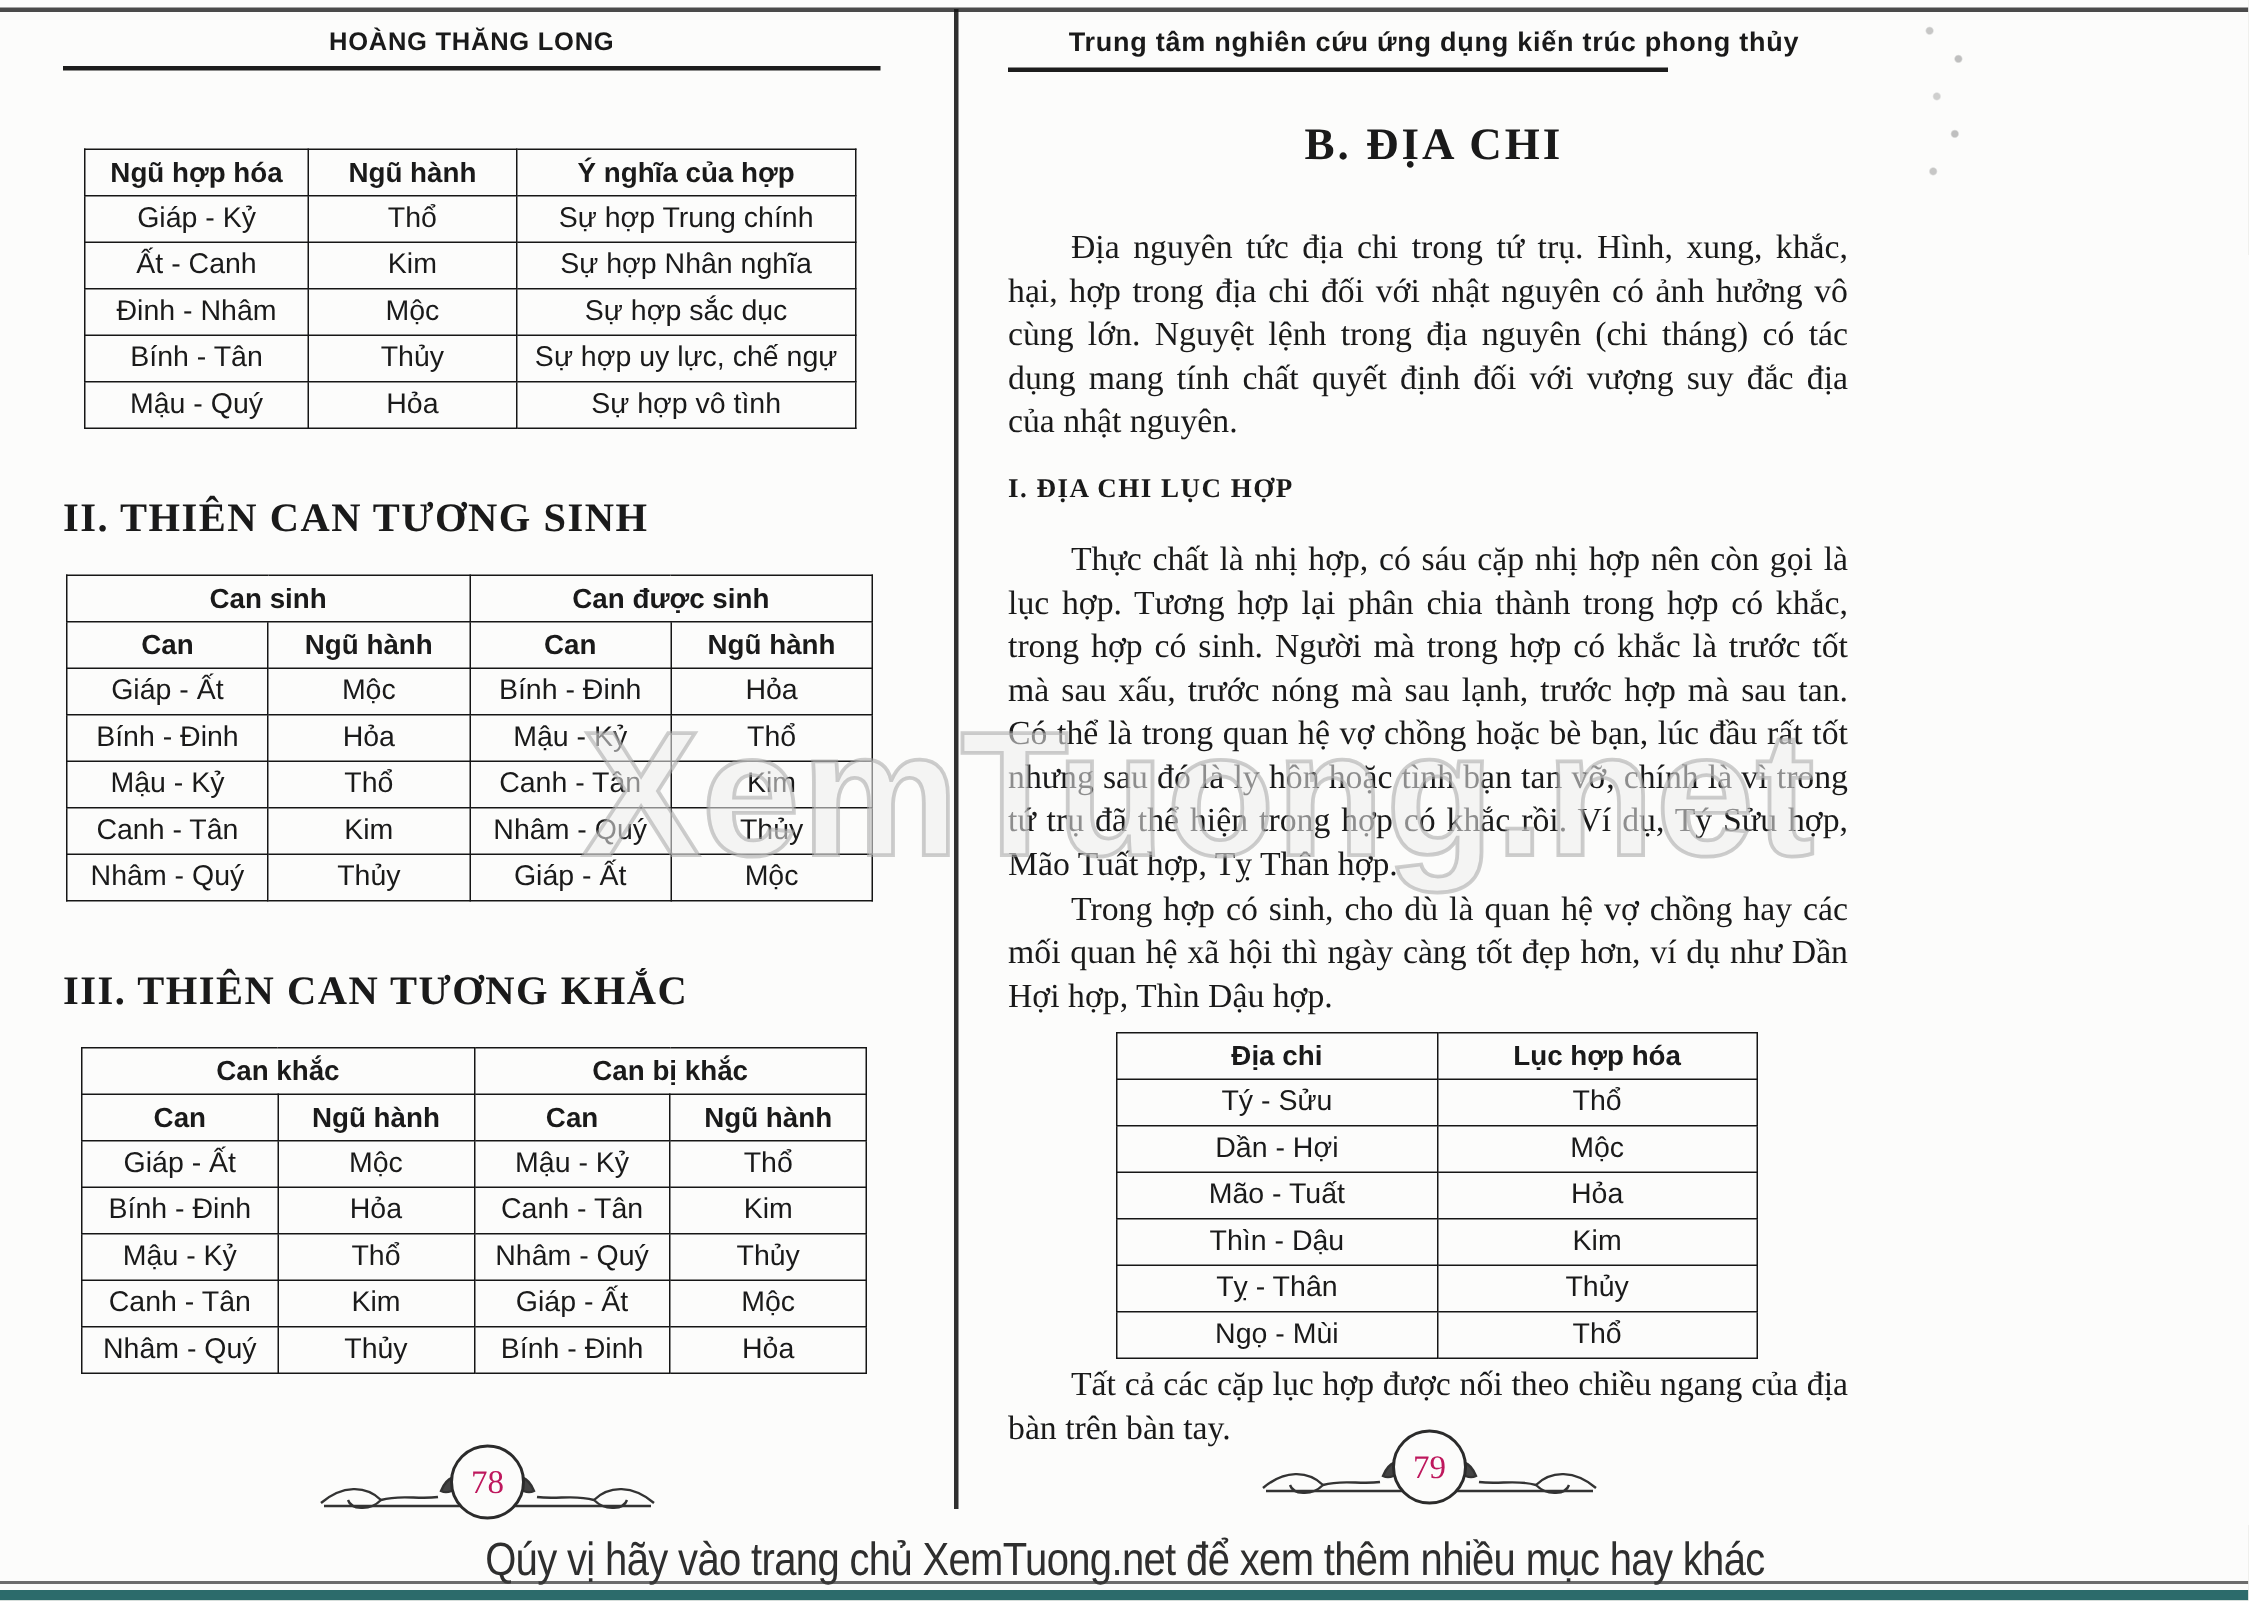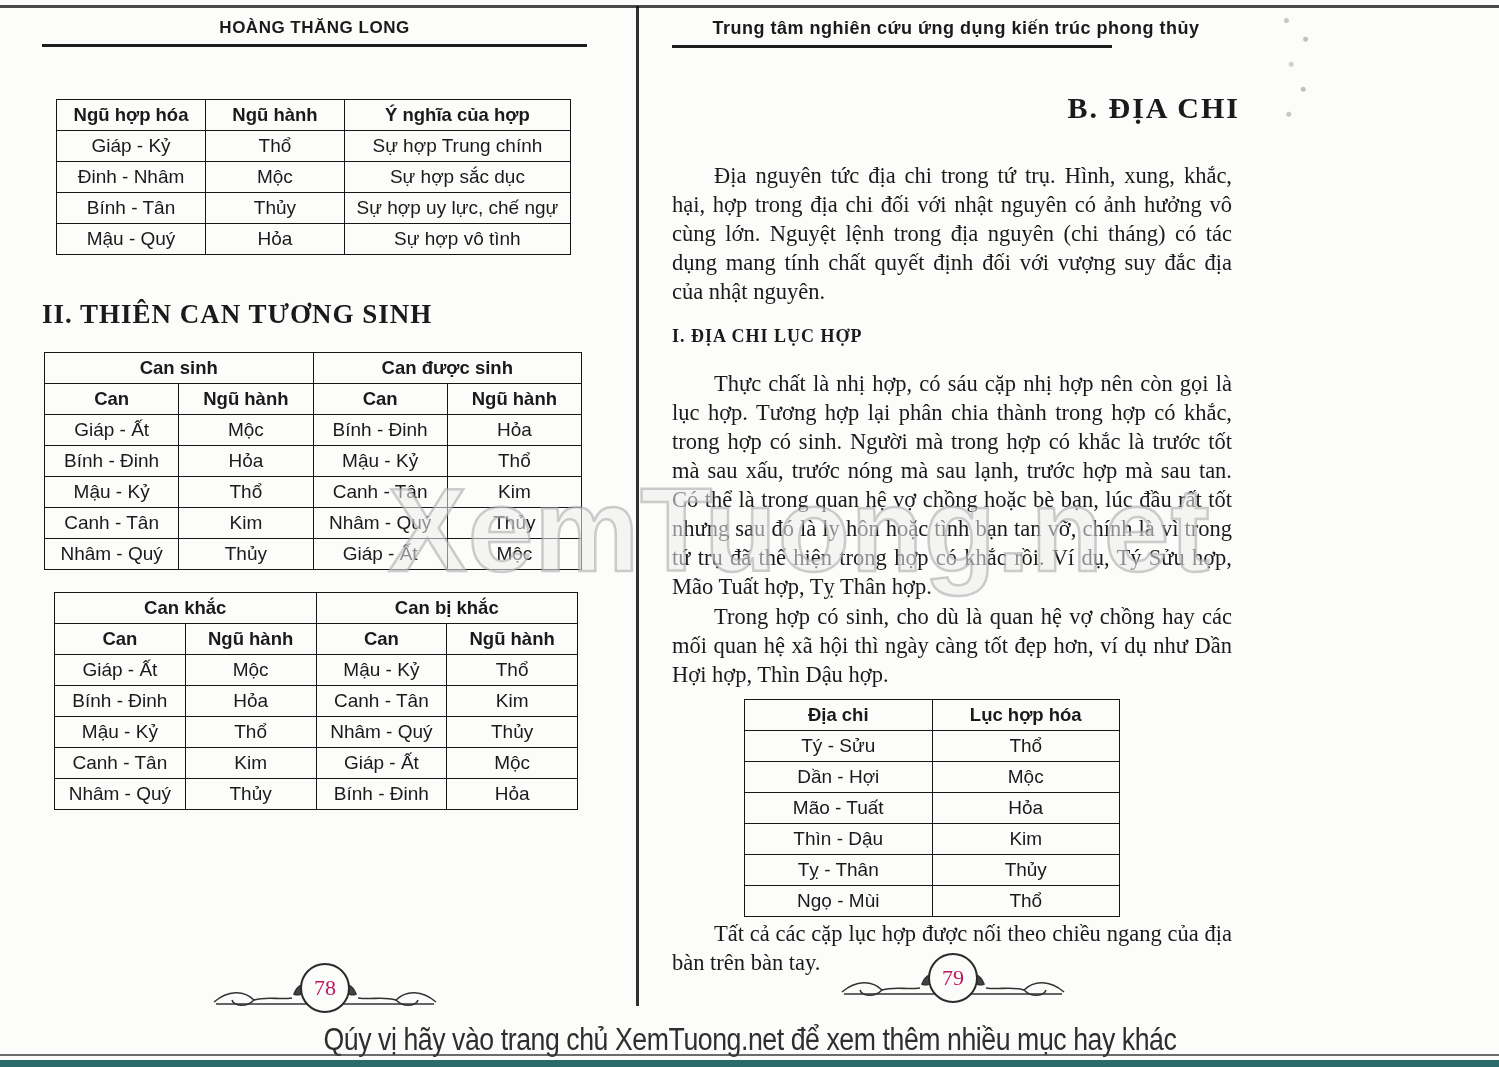--- a/index.html
+++ b/index.html
@@ -25,28 +25,28 @@
   th,td{border:1.6px solid #161616;text-align:center;padding:2px 6px;height:26px;}
   th{font-weight:bold;font-size:18.5px;}
   .t1{margin:52px 0 0 14px;width:515px;}
   .t1 col.c1{width:29%}.t1 col.c2{width:27%}.t1 col.c3{width:44%}
   .t2{margin:22px 0 0 2px;width:538px;}
   .t3{margin:22px 0 0 12px;width:524px;padding-left:24px;}
   .t2 col,.t3 col{width:25%;}
   .section-heading{font-family:"Liberation Serif",serif;font-size:27px;font-weight:600;
                    letter-spacing:1px;margin-top:44px;}
   .doc-title{font-family:"Liberation Serif",serif;font-size:30px;font-weight:bold;
-             letter-spacing:2px;text-align:right;margin-top:43px;}
+             letter-spacing:2px;text-align:center;margin-top:32px;}
   .para{font-family:"Liberation Serif",serif;font-size:22.5px;line-height:29px;
         text-align:justify;text-indent:42px;margin:0;}
   .page-right .para1{margin-top:36px;width:560px;}
   .page-right .heading1{margin-top:20px;font-size:18px;}
   .page-right .para2{margin-top:22px;width:560px;}
   .page-right .para3{margin-top:1px;width:560px;}
-  .t4{margin:10px 0 0 72px;width:376px;}
+  .t4{margin:10px 0 0 72px;width:428px;}
   .t4 col.c1{width:50%}.t4 col.c2{width:50%}
   .para-note{margin-top:12px;text-align:left;}
   .para-last{margin-top:2px;width:560px;}
   .ornament{position:absolute;width:230px;height:66px;}
   .ornament-left{left:210px;top:958px;}
   .ornament-right{left:838px;top:948px;}
   .ornament .num{position:absolute;left:0;right:0;top:17px;text-align:center;
                  font-family:"Liberation Serif",serif;font-size:22px;color:#be185d;}
   .watermark{position:absolute;left:388px;top:462px;z-index:6;pointer-events:none;
              font-family:"Liberation Sans",sans-serif;font-weight:bold;font-size:118px;
@@ -84,20 +84,25 @@
           <th>Ý nghĩa của hợp</th>
         </tr>
       </thead>
       <tbody>
           <tr>
             <td>Giáp - Kỷ</td>
             <td>Thổ</td>
             <td>Sự hợp Trung chính</td>
           </tr>
           <tr>
+            <td>Ất - Canh</td>
+            <td>Kim</td>
+            <td>Sự hợp Nhân nghĩa</td>
+          </tr>
+          <tr>
             <td>Đinh - Nhâm</td>
             <td>Mộc</td>
             <td>Sự hợp sắc dục</td>
           </tr>
           <tr>
             <td>Bính - Tân</td>
             <td>Thủy</td>
             <td>Sự hợp uy lực, chế ngự</td>
           </tr>
           <tr>
@@ -155,20 +160,21 @@
           </tr>
           <tr>
             <td>Nhâm - Quý</td>
             <td>Thủy</td>
             <td>Giáp - Ất</td>
             <td>Mộc</td>
           </tr>
         </tbody>
     </table>
 
+    <div class="section-heading">III. THIÊN CAN TƯƠNG KHẮC</div>
     <table class="t3">
       <colgroup>
           <col>
           <col>
           <col>
           <col>
         </colgroup>
       <thead>
         <tr>
           <th colspan="2">Can khắc</th>

